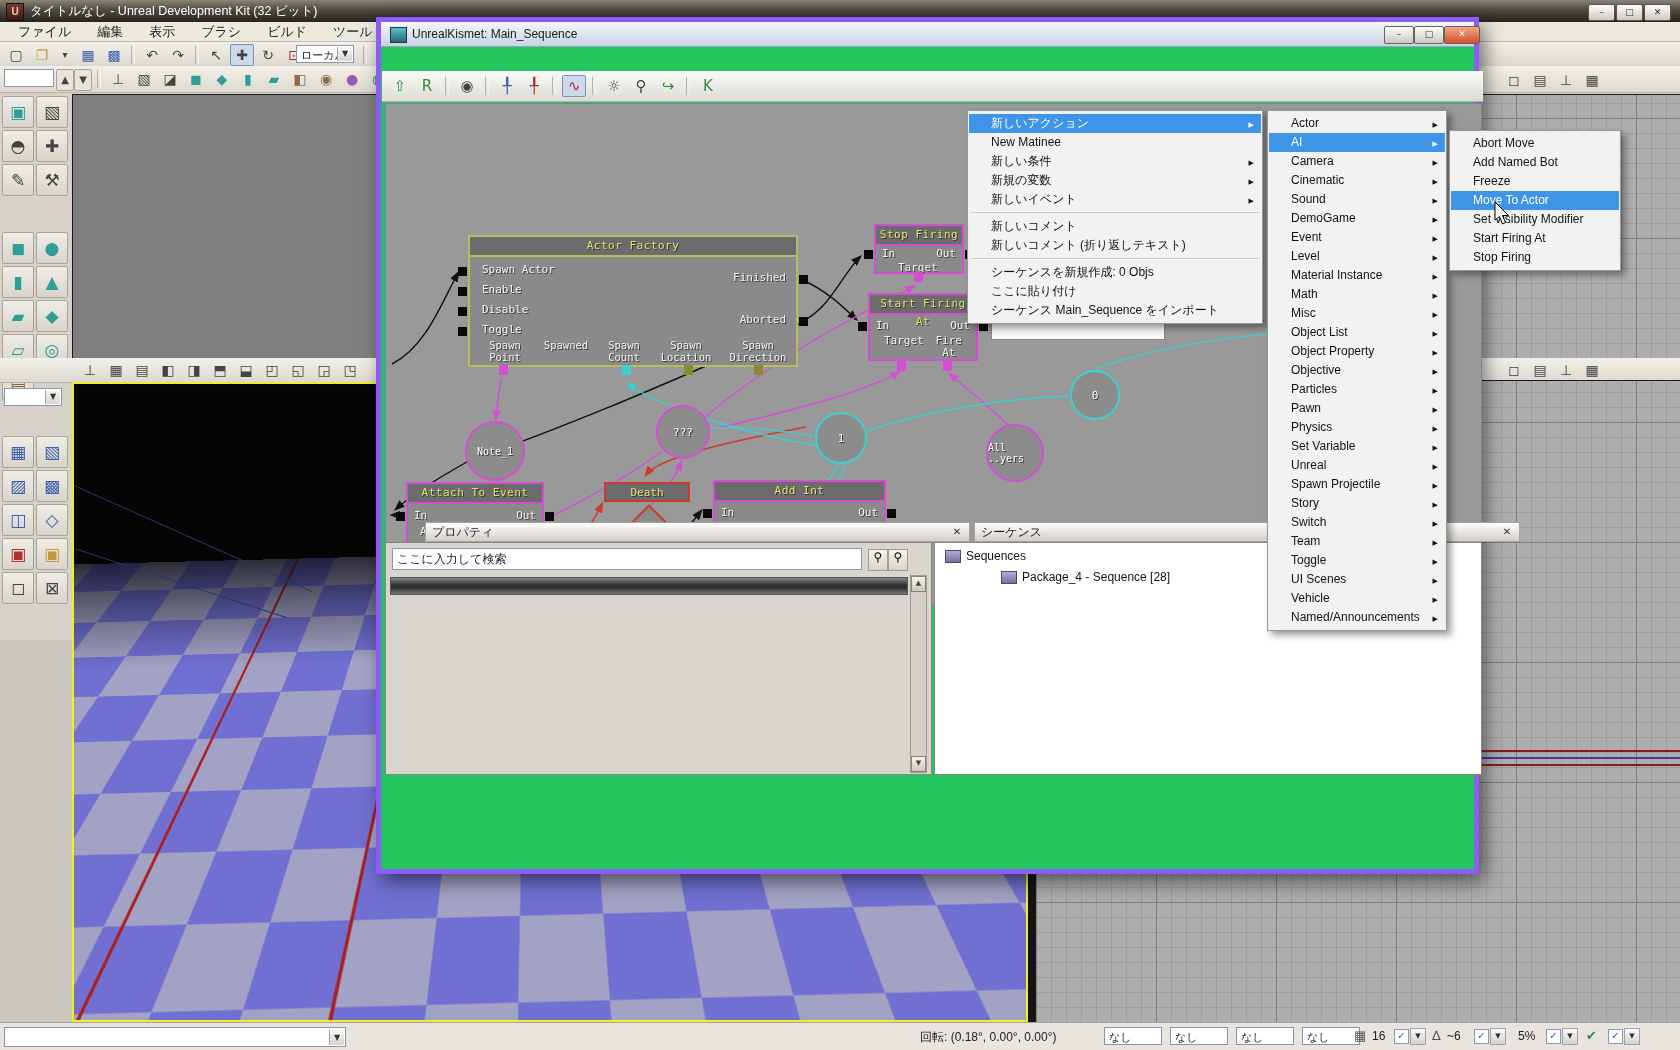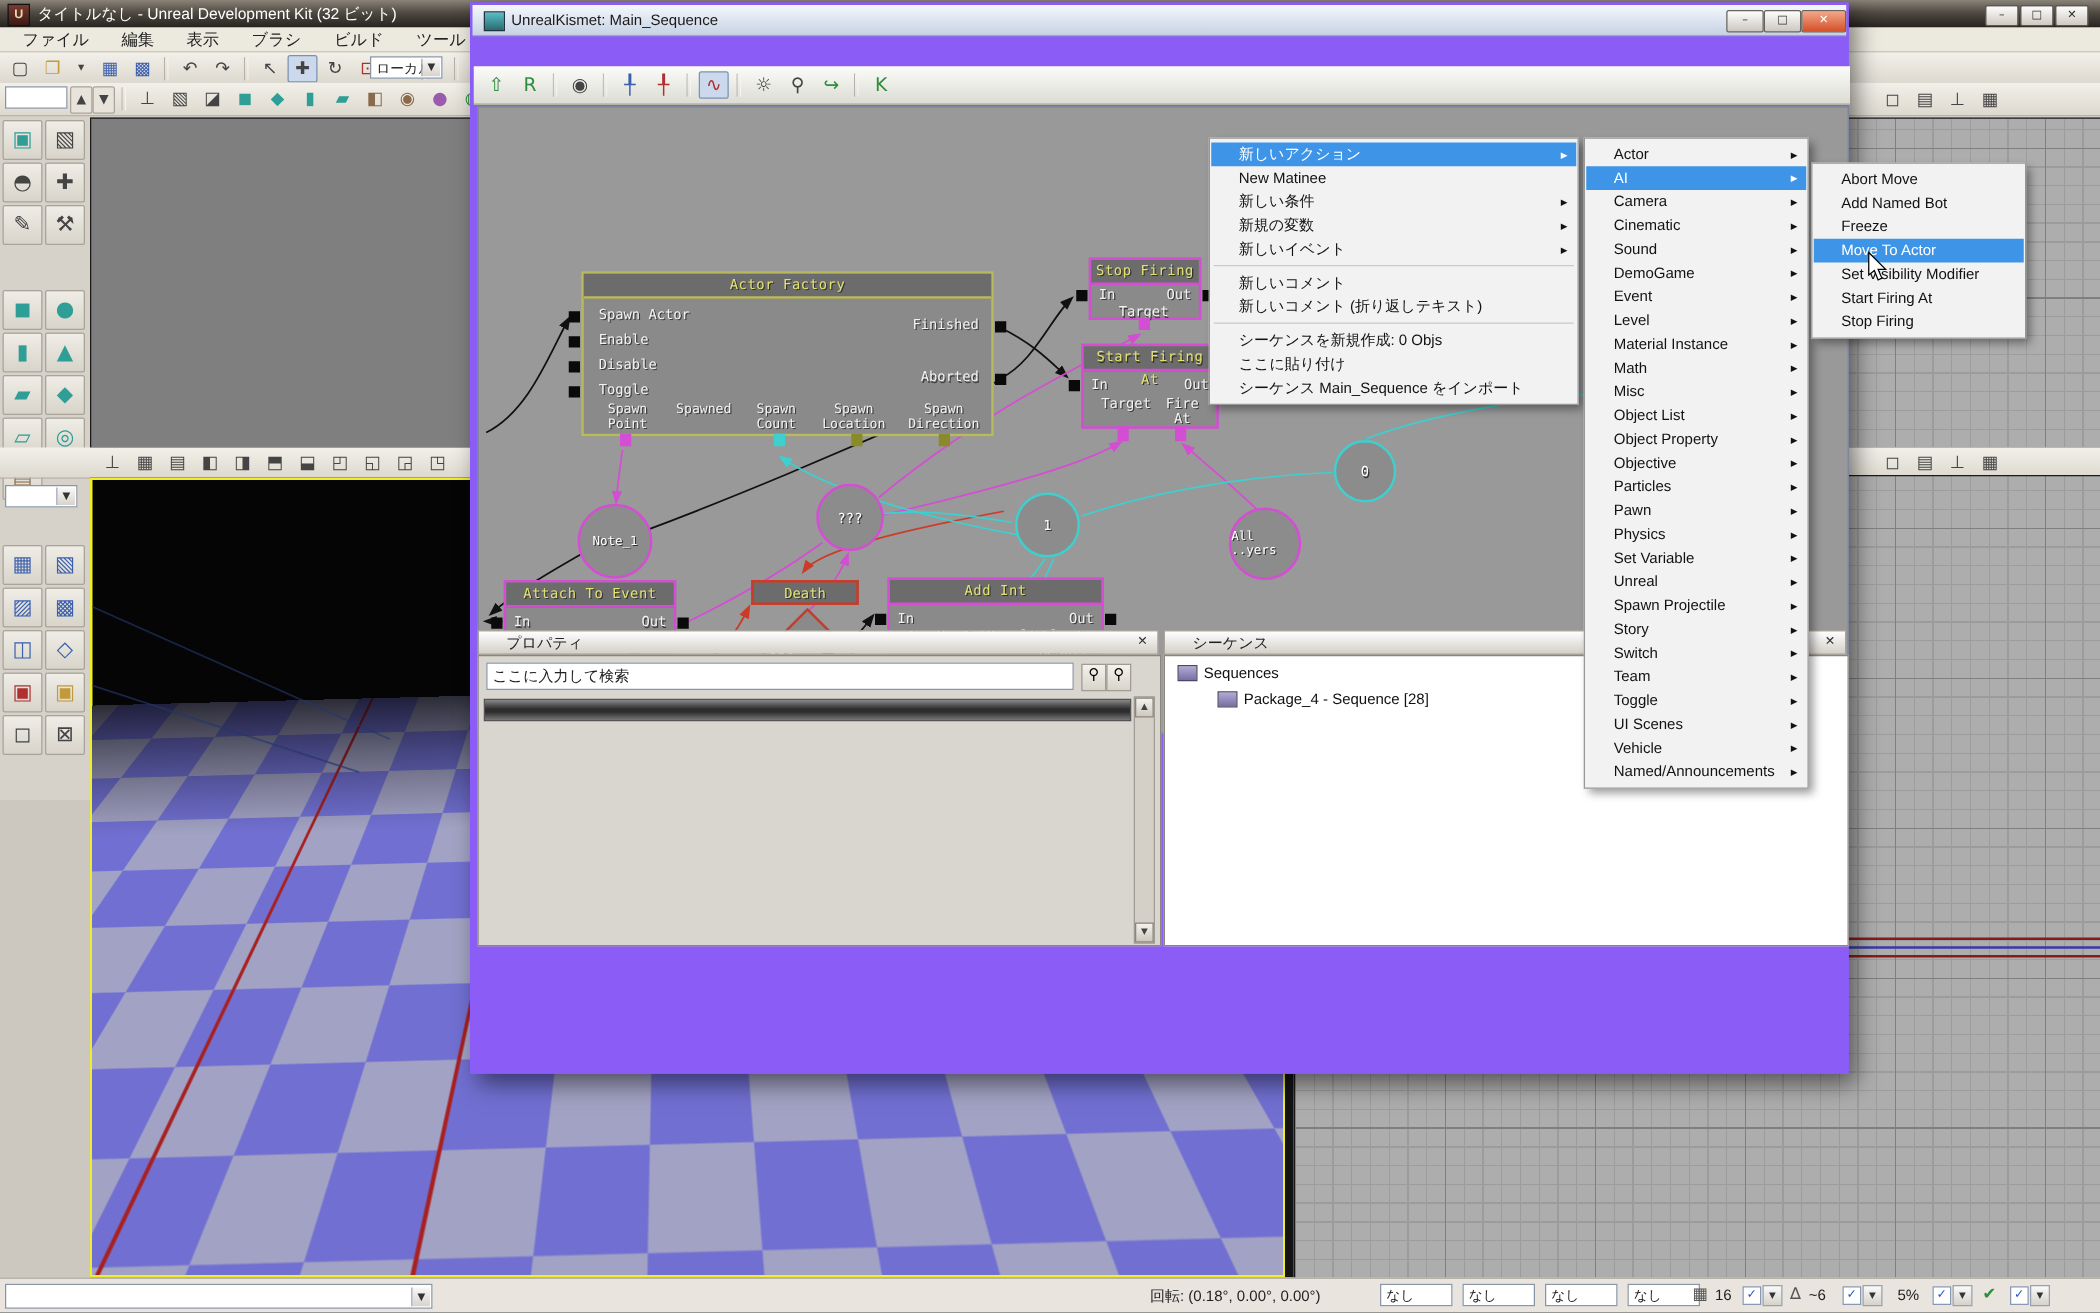--- a/index.html
+++ b/index.html
@@ -40,41 +40,41 @@
   #camera-actor{left:96px;top:303px;width:18px;height:12px;background:linear-gradient(#cfcfcf,#8f8f8f);border:1px solid #333;border-radius:2px;}
   #camera-actor::after{content:"";position:absolute;right:-6px;top:2px;border-left:6px solid #9a9a9a;border-top:4px solid transparent;border-bottom:4px solid transparent;}
   #axis-z{left:24px;top:598px;color:#8fae4a;font:italic 11px "DejaVu Sans",sans-serif;}
   .vline{position:absolute;width:644px;height:2px;}
   
   #statusbar{left:0;top:1022px;width:1680px;height:28px;background:#e9e5de;border-top:1px solid #a8a49a;box-sizing:border-box;font-size:12px;color:#222;}
   .cb{position:absolute;width:13px;height:13px;background:#fff;border:1px solid #8898b0;font:10px/12px "DejaVu Sans",sans-serif;text-align:center;color:#2255cc;}
   .dd{position:absolute;width:14px;height:15px;background:linear-gradient(#fafafa,#d6d2ca);border:1px solid #98a2b2;font:7px/14px "DejaVu Sans",sans-serif;text-align:center;color:#333;}
   .snap-ico{position:absolute;font:13px/16px "DejaVu Sans",sans-serif;color:#555;}
   
-  #kismet{left:376px;top:2px;width:1103px;height:857px;background:#8b5cf6;border:2px solid #8b5cf6;box-shadow:6px 8px 18px rgba(0,0,0,.5);box-sizing:border-box;}
+  #kismet{left:376px;top:17px;width:1103px;height:857px;background:#22c55e;border:5px solid #8b5cf6;box-shadow:6px 8px 18px rgba(0,0,0,.5);box-sizing:border-box;}
   #k-title{left:0;top:0;width:100%;height:24px;background:linear-gradient(#f4f8fc,#c6d2e4);border-bottom:1px solid #9aa8be;color:#1a1a1a;font-size:12px;line-height:24px;}
   #k-icon{left:9px;top:5px;width:15px;height:14px;background:linear-gradient(#58c0c8,#2a6a70);border:1px solid #234;}
   .kwbtn{top:4px;width:28px;height:16px;background:linear-gradient(#fdfdfd,#ccc8c0);border:1px solid #68645c;border-radius:2px;font:9px/15px "DejaVu Sans",sans-serif;text-align:center;color:#333;}
   .kwbtn.close{background:linear-gradient(#f2a88a,#d4502a);color:#fff;width:34px;}
   #k-menu{left:1px;top:25px;width:1101px;height:24px;background:#f0eee8;border-bottom:1px solid #c2beb4;font-size:12px;line-height:24px;color:#222;}
   #k-toolbar{left:1px;top:49px;width:1101px;height:31px;background:linear-gradient(#fbfbf9,#dcdcd4);border-bottom:1px solid #b4b0a6;display:flex;align-items:center;padding-left:6px;box-sizing:border-box;gap:3px;}
   #k-toolbar .tbtn{font-size:15px;}
   #k-canvas{left:4px;top:81px;width:1095px;height:500px;background:#999;border:1px solid #7a8498;overflow:hidden;}
   
   .knode{position:absolute;background:#8a8a8a;border:2px solid #d44ed4;box-sizing:border-box;font:11px "DejaVu Sans Mono",monospace;color:#f2f2f2;}
   .khead{height:18px;line-height:18px;text-align:center;background:#6c6c6c;border-bottom:2px solid;border-color:inherit;color:#e2e272;text-shadow:1px 1px 0 #333;letter-spacing:.5px;}
   .klabel{position:absolute;text-shadow:1px 1px 0 #3c3c3c;white-space:pre;line-height:12px;}
   .psq{position:absolute;width:9px;height:9px;background:#0a0a0a;}
   .stub{position:absolute;width:9px;}
   .kcircle{position:absolute;border-radius:50%;background:#8c8c8c;border:2px solid #d44ed4;display:flex;align-items:center;justify-content:center;font:11px "DejaVu Sans Mono",monospace;color:#fff;text-shadow:1px 1px 0 #333;box-sizing:border-box;}
   .kcircle.cyan{border-color:#3ecfcf;}
   #death-diamond{position:absolute;width:48px;height:48px;background:#8a8a8a;border:2px solid #cc3a28;transform:rotate(45deg);}
   .redbox{position:absolute;background:#7c7c7c;border:2px solid #cc3a28;color:#e2e272;text-shadow:1px 1px 0 #333;font:11px/16px "DejaVu Sans Mono",monospace;text-align:center;box-sizing:border-box;}
   
-  .panel-head{position:absolute;height:20px;background:linear-gradient(#ffffff,#d3cfc8);border:1px solid #a8a49c;font-size:12px;line-height:19px;color:#222;padding-left:22px;box-sizing:border-box;}
+  .panel-head{position:absolute;height:20px;background:linear-gradient(#ffffff,#d3cfc8);border:1px solid #a8a49c;font-size:12px;line-height:19px;color:#222;padding-left:6px;box-sizing:border-box;margin-left:40px;}
   .xbtn{position:absolute;width:16px;height:15px;font:10px/14px "DejaVu Sans",sans-serif;text-align:center;color:#333;}
   #props-body{left:4px;top:520px;width:545px;height:231px;background:#d9d6cf;border:1px solid #8a867e;}
   #seq-body{left:553px;top:520px;width:546px;height:231px;background:#fff;border:1px solid #8a867e;}
   .sbar{position:absolute;width:15px;background:#d4d0c8;border:1px solid #a09c94;}
   .sarrow{position:absolute;left:0;width:13px;height:14px;background:linear-gradient(#f4f2ec,#ccc8c0);border:1px solid #8a867e;font:7px/13px "DejaVu Sans",sans-serif;text-align:center;color:#444;}
   .pkg{width:14px;height:11px;background:linear-gradient(#b4aad6,#786fa4);border:1px solid #4a4866;display:inline-block;}
   .titem{position:absolute;display:flex;align-items:center;gap:5px;font-size:12px;color:#111;}
   
   .cmenu{position:absolute;background:#f2f2f2;border:1px solid #979797;box-shadow:4px 4px 7px rgba(0,0,0,.4);padding:3px 1px;margin:0;list-style:none;font-size:12px;color:#121212;z-index:40;}
   .cmenu li{position:relative;height:19px;line-height:19px;padding:0 22px 0 22px;white-space:nowrap;}
@@ -457,21 +457,21 @@
     <div class="panel-head abs" style="left:553px;top:500px;width:546px">
       <span>シーケンス</span>
       <span class="xbtn" style="right:4px;top:2px">✕</span>
     </div>
     <div id="seq-body" class="abs">
       <div>
           <div class="titem" style="left:10px;top:6px">
           <span class="pkg"></span>
           <span>Sequences</span>
         </div>
-          <div class="titem indent" style="left: 30px; top: 27px; margin-left: 12px;">
+          <div class="titem indent" style="left: 30px; top: 27px; margin-left: 36px;">
           <span class="pkg"></span>
           <span>Package_4 - Sequence [28]</span>
         </div>
         </div>
     </div>
   </div>
 
   <ul class="cmenu" style="left:967px;top:110px;width:296px;box-sizing:border-box">
       <li class="highlighted has-arrow"><span>新しいアクション</span></li>
       <li><span>New Matinee</span></li>

